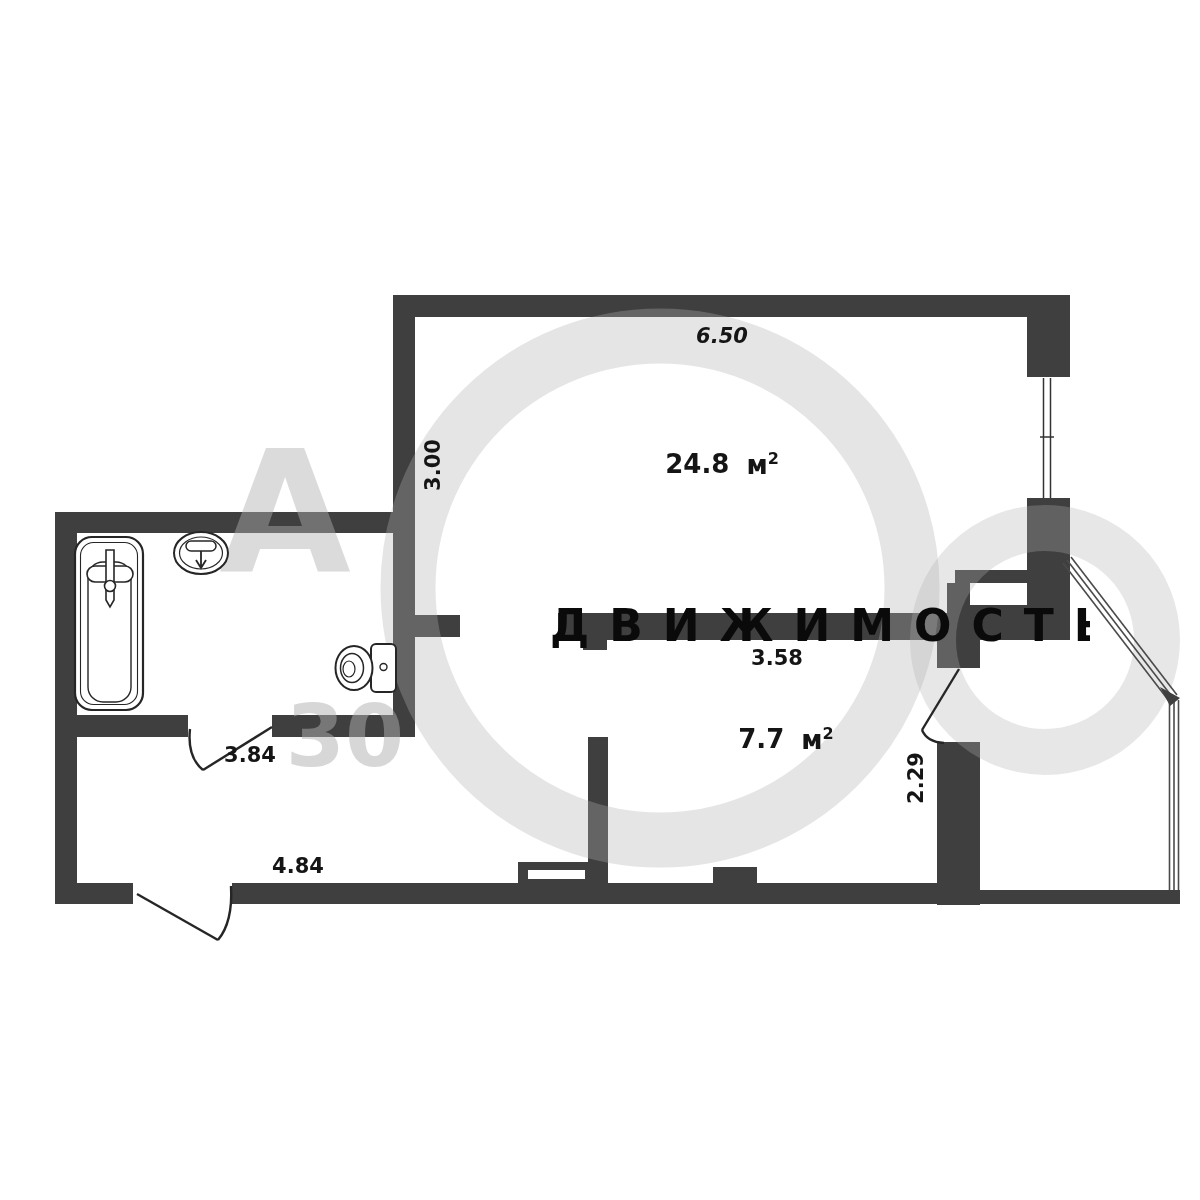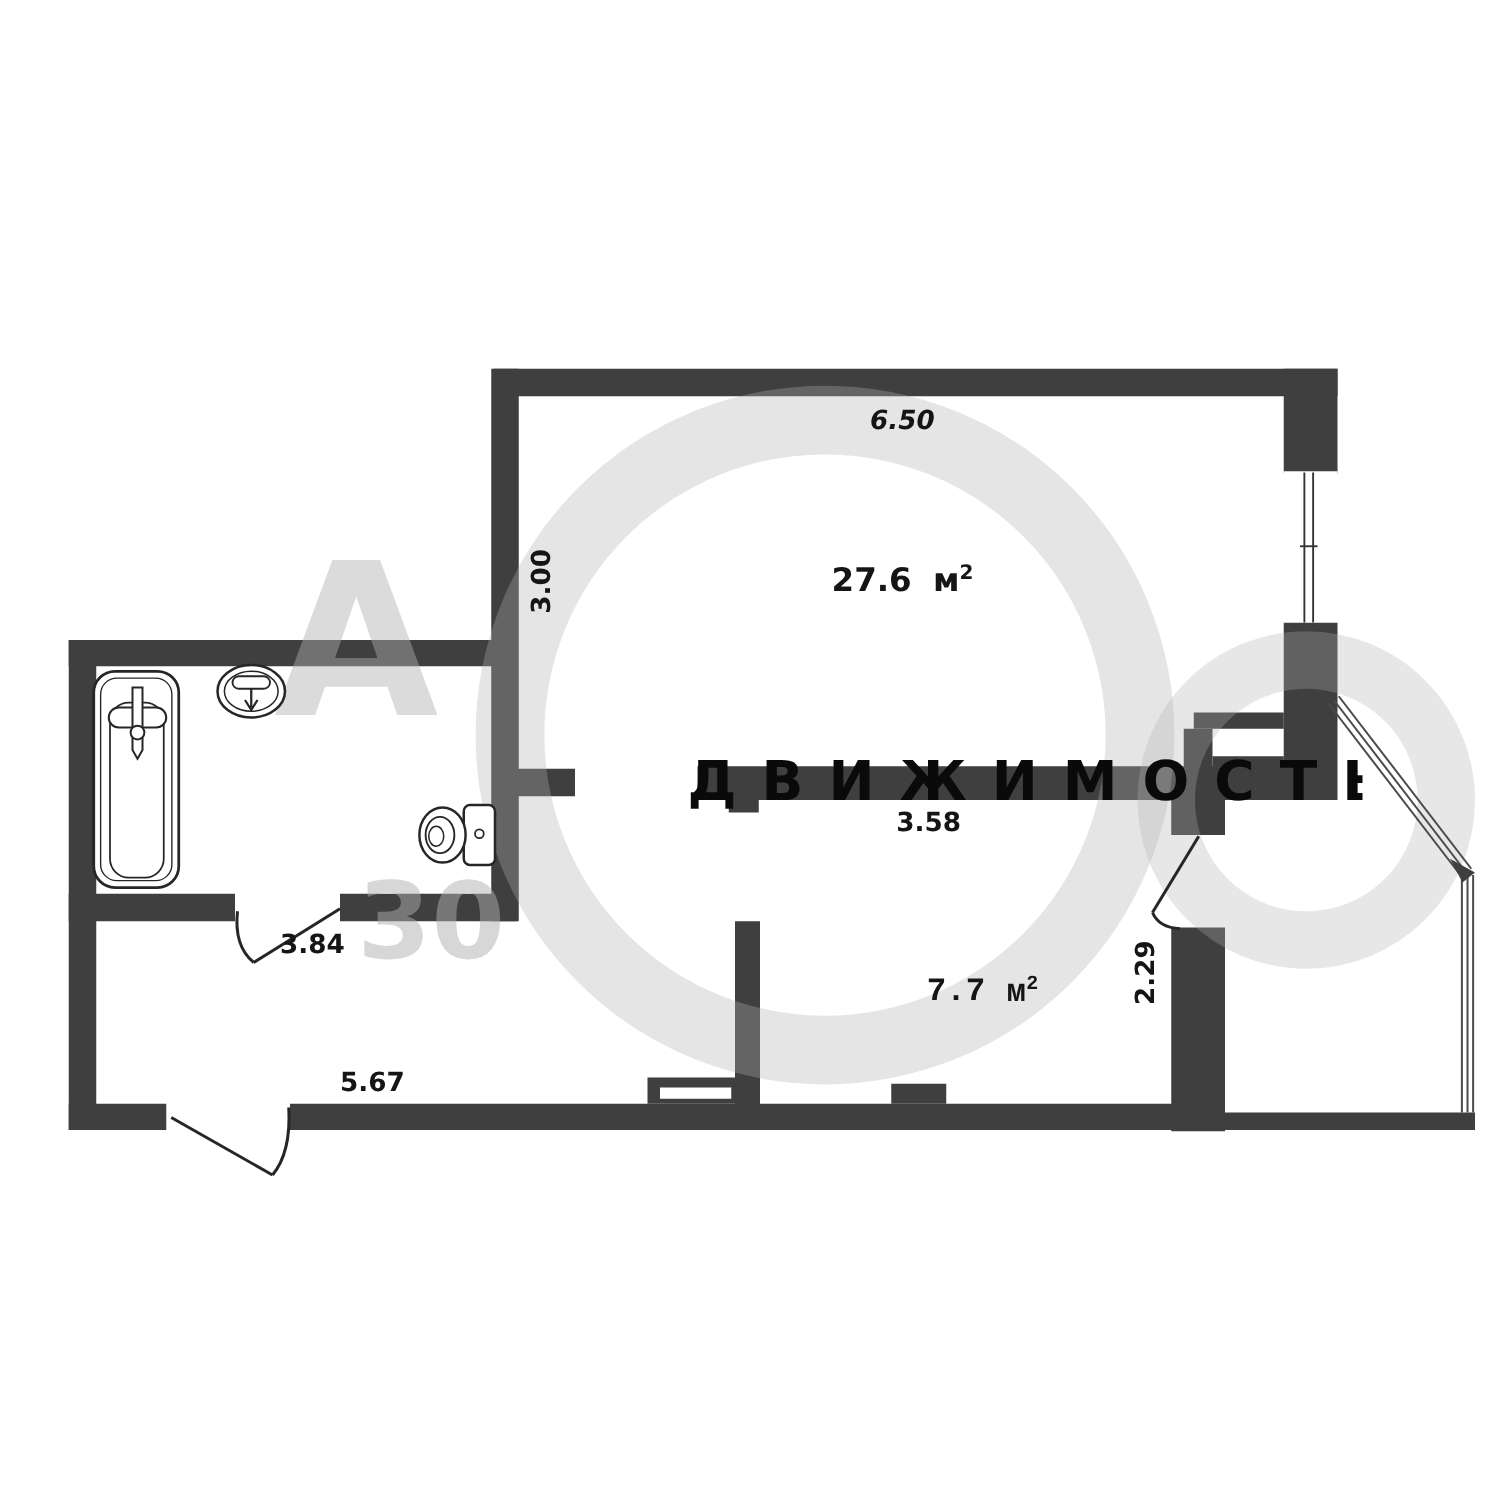--- a/index.html
+++ b/index.html
@@ -112,30 +112,30 @@
       <ellipse cx="349" cy="669" rx="6" ry="8" fill="none" stroke="#262626" stroke-width="1.2"></ellipse>
       <circle cx="383.5" cy="667" r="3.5" fill="#ffffff" stroke="#262626" stroke-width="1.4"></circle>
     </g>
   </svg>
 
   <div class="dim" style="left:722px;top:336px;font-style:italic;">6.50</div>
 
   <div class="dim v" style="left:433px;top:465px;">3.00</div>
 
   <div class="area" style="left:722px;top:464px;">
-    <span>27.6</span><span class="unit"><span>м</span><sup>2</sup></span>
+    <span>24.8</span><span class="unit"><span>м</span><sup>2</sup></span>
   </div>
 
-  <div class="dim" style="left:743px;top:658px;">3.58</div>
+  <div class="dim" style="left:777px;top:658px;">3.58</div>
 
   <div class="dim" style="left:250px;top:755px;text-align:center;">3.84</div>
 
-  <div class="dim" style="left:298px;top:866px;">5.67</div>
+  <div class="dim" style="left:298px;top:866px;">4.84</div>
 
-  <div class="area" style="left:786px;top:793px;font-family:Liberation Mono, monospace;">
+  <div class="area" style="left:786px;top:739px;">
     <span>7.7</span><span class="unit"><span>м</span><sup>2</sup></span>
   </div>
 
   <div class="dim v" style="left:916px;top:778px;">2.29</div>
 
   <div class="wmband">ДВИЖИМОСТЬ</div>
 
 </div>
 
 </body></html>

